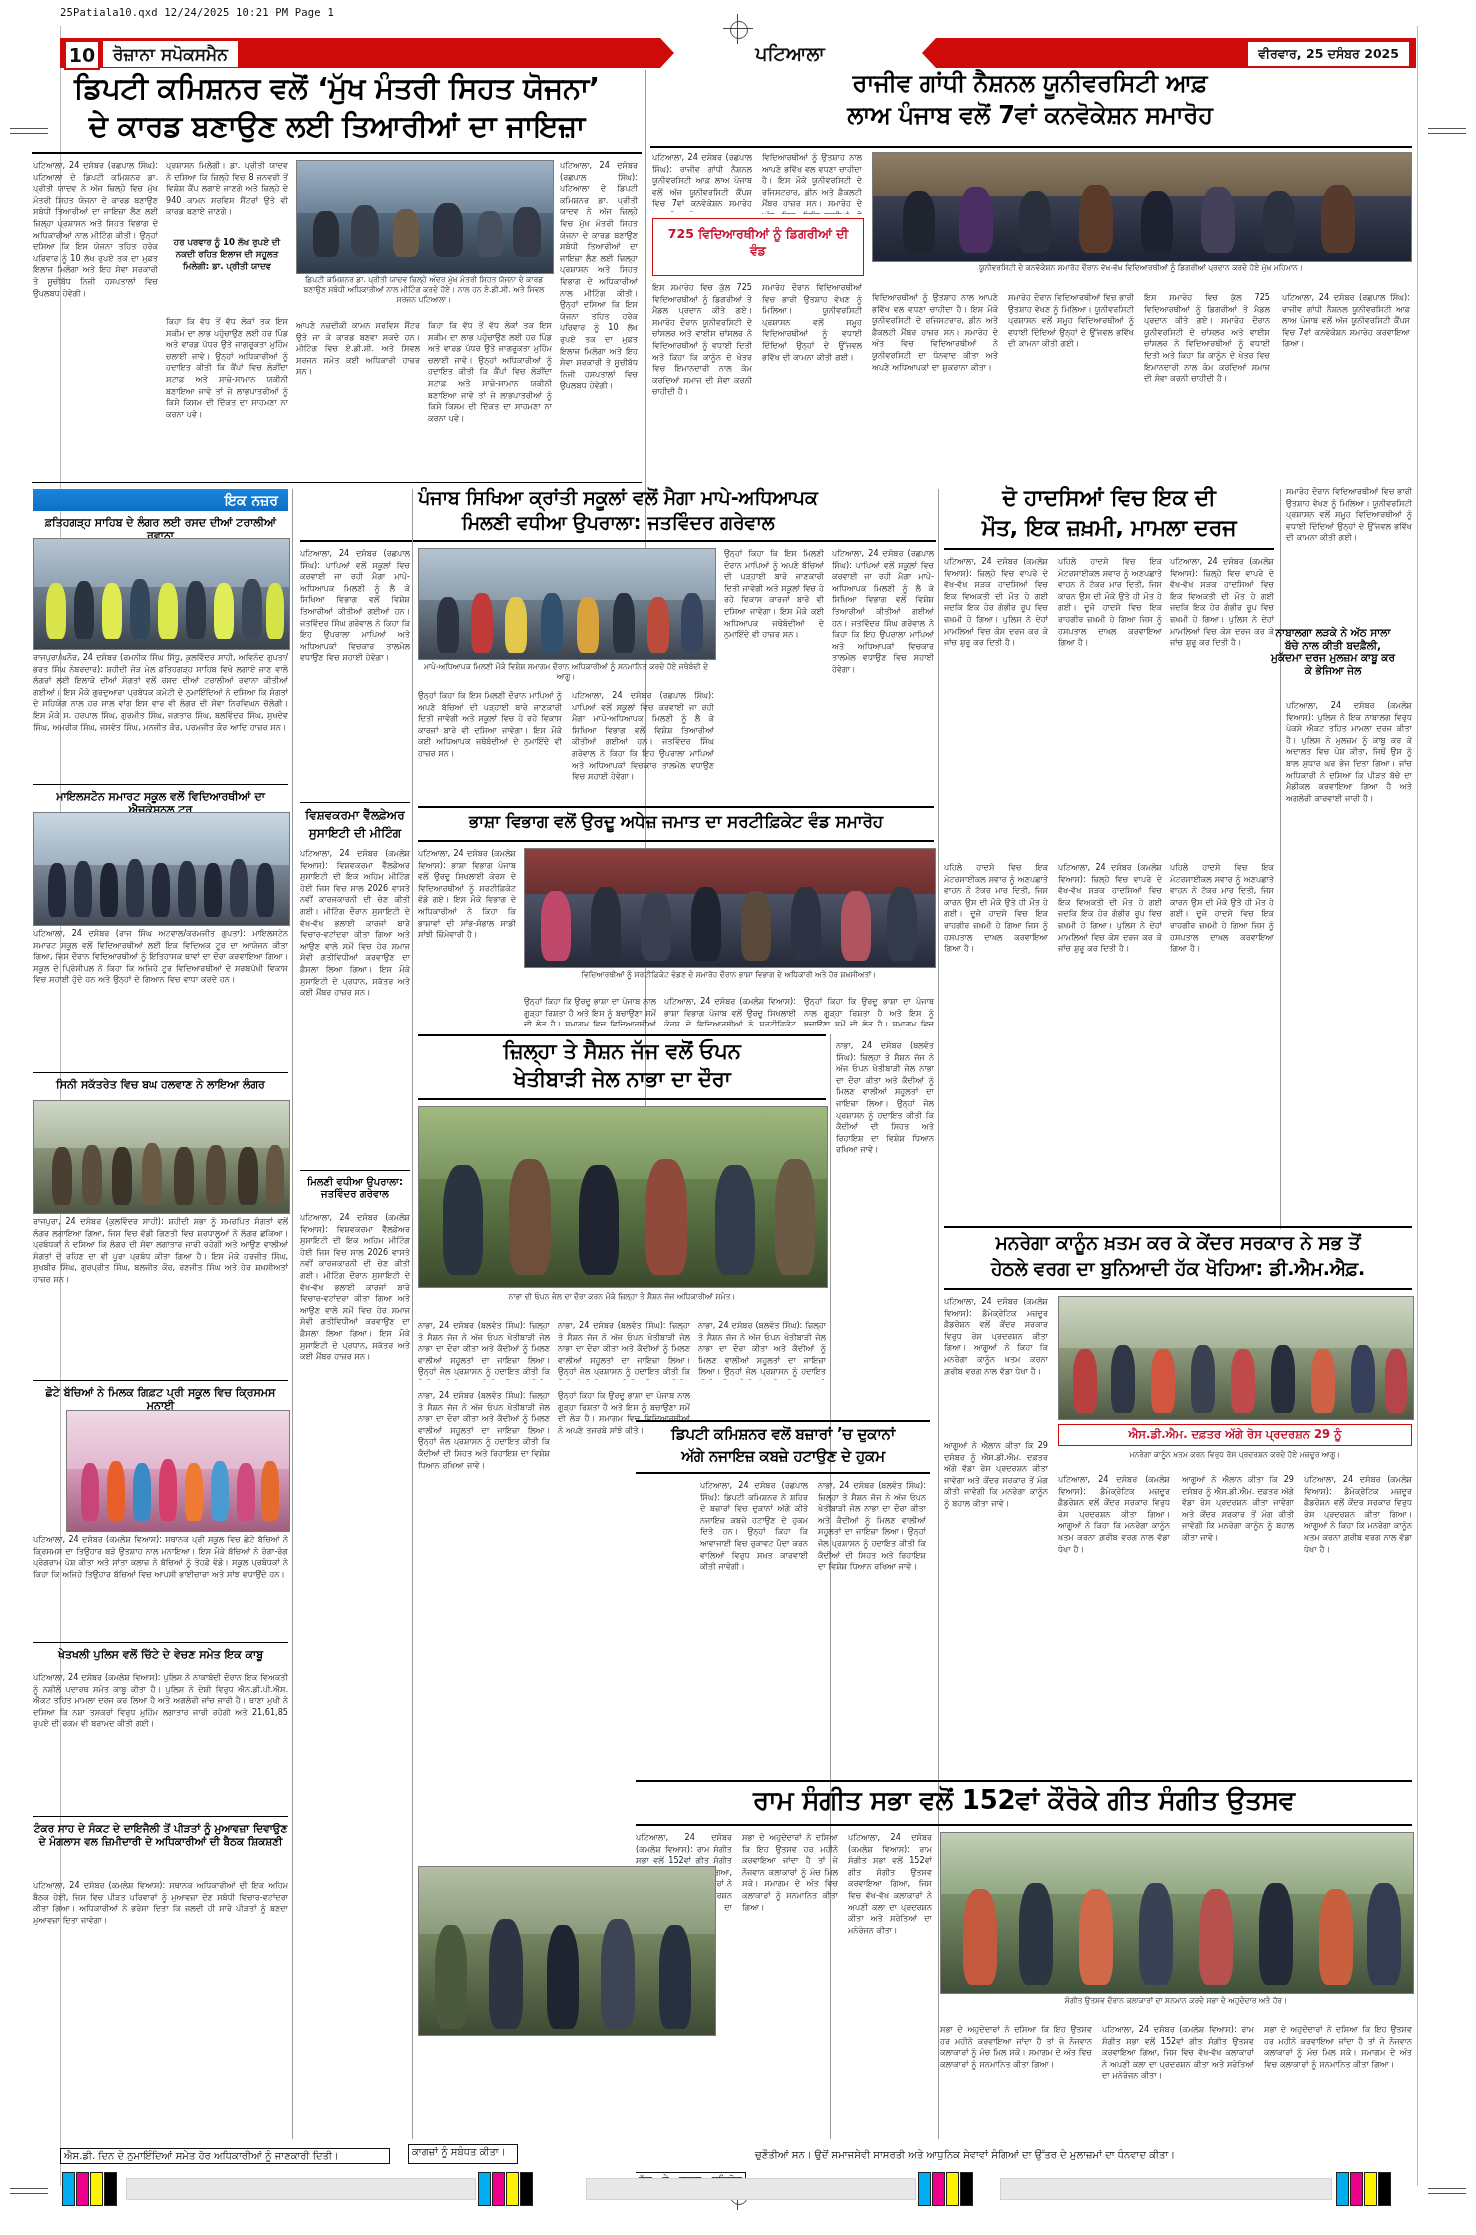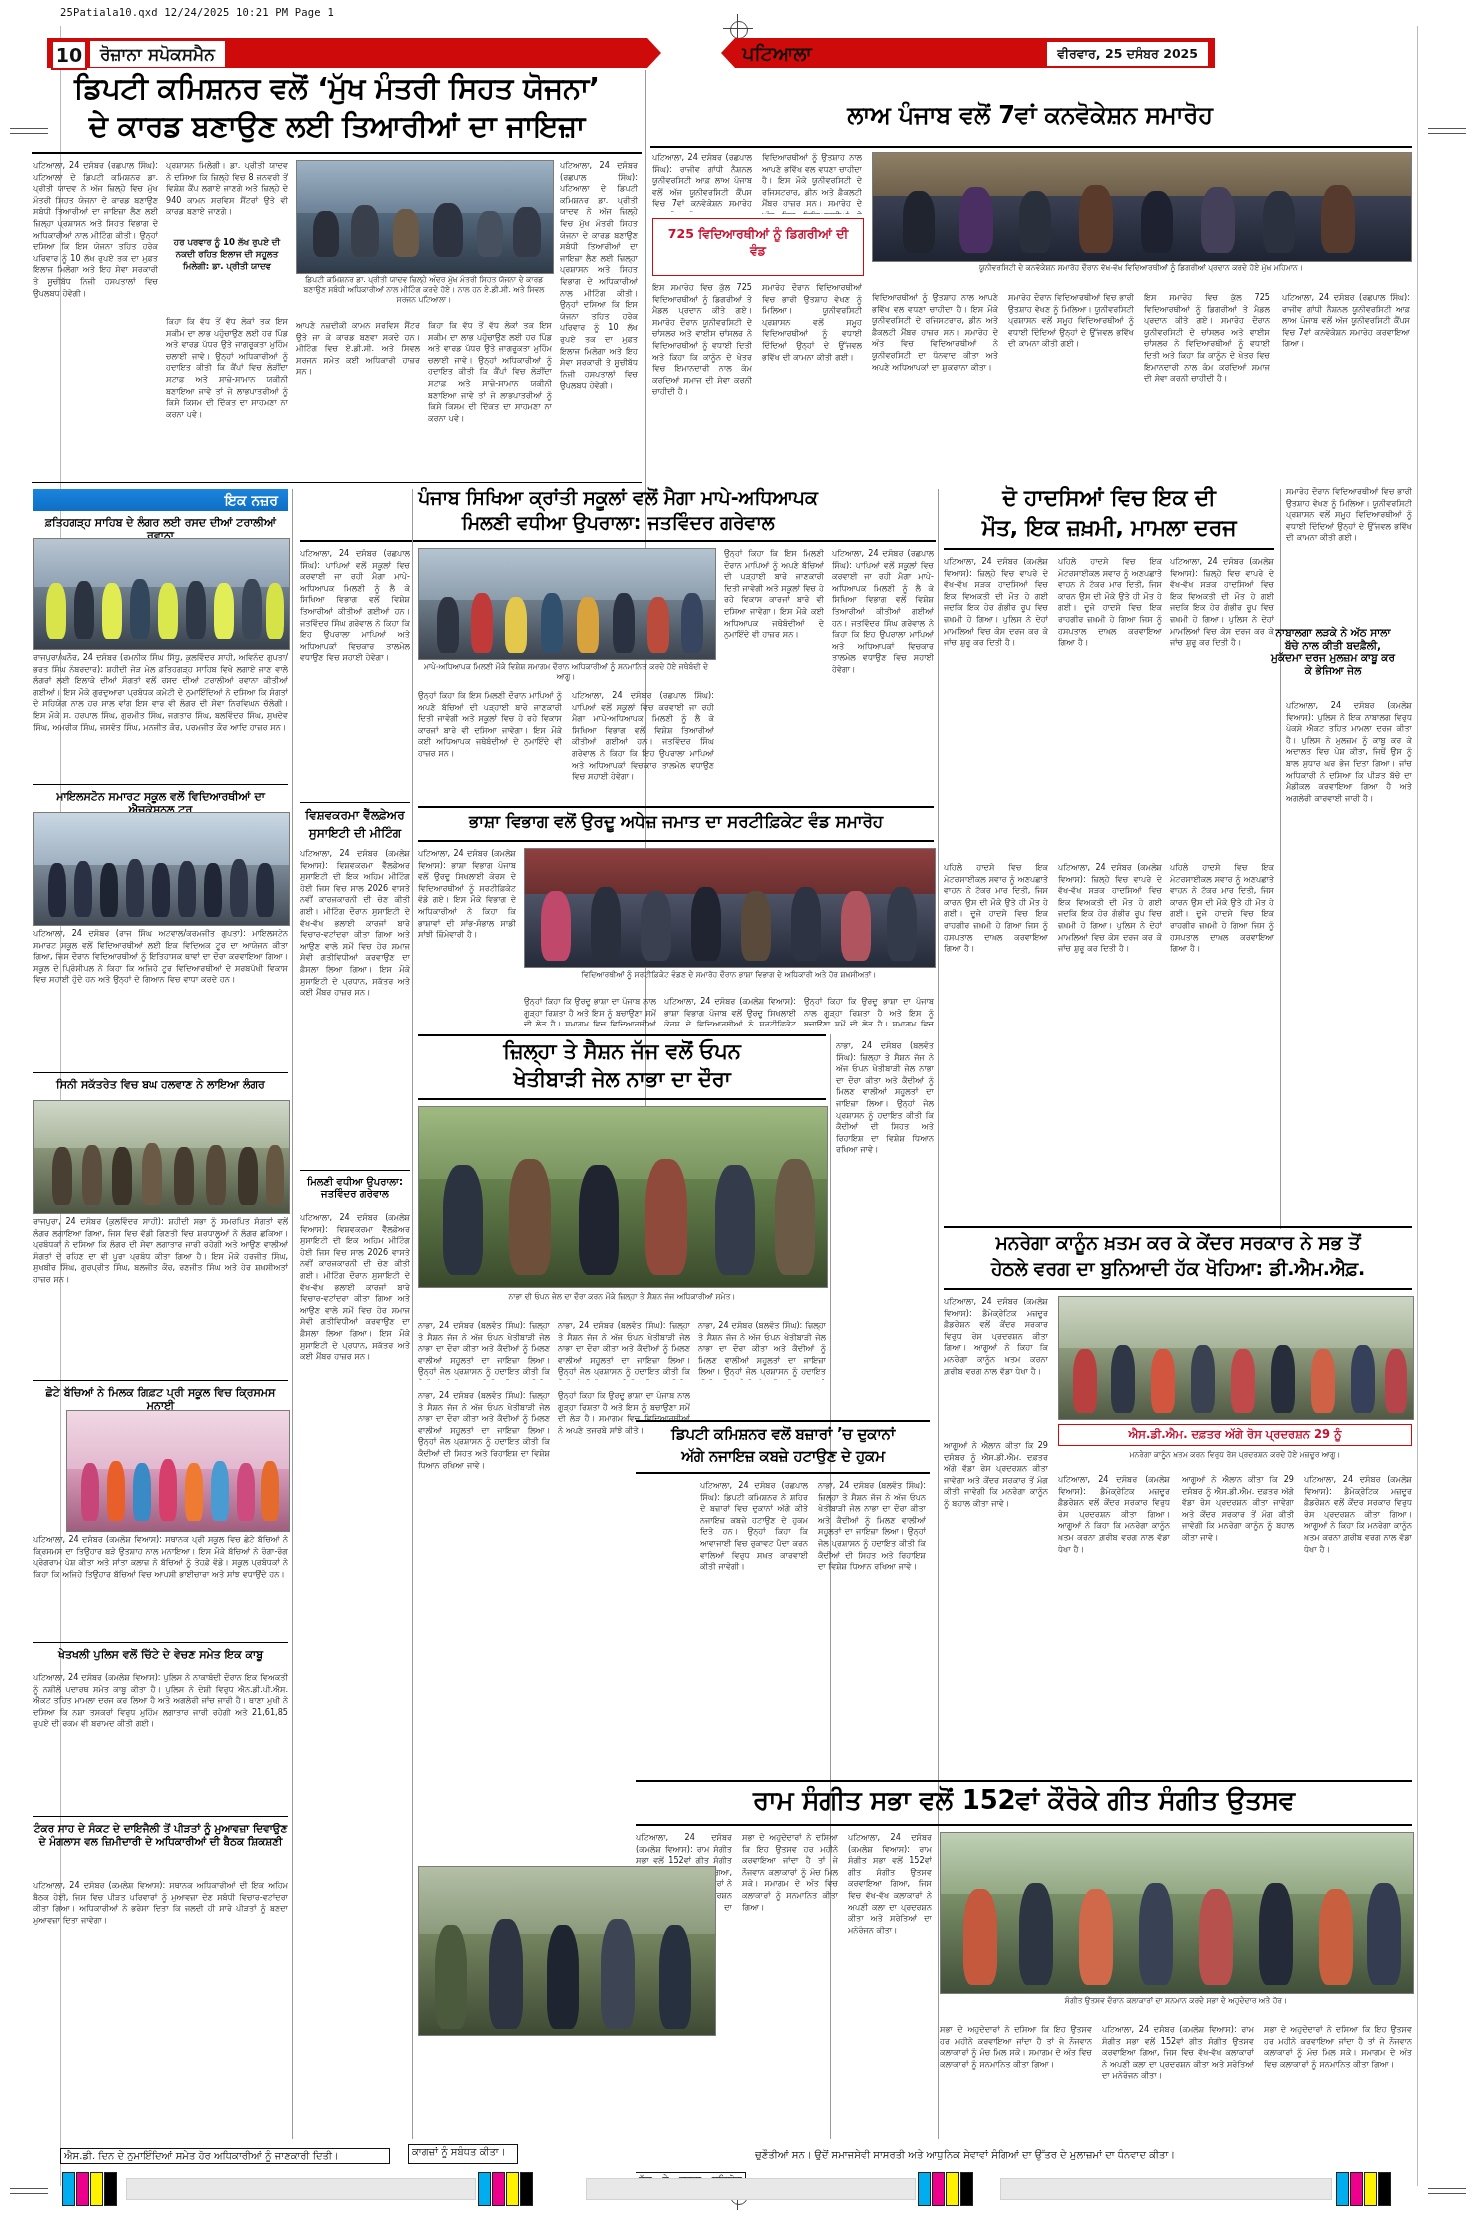--- a/index.html
+++ b/index.html
@@ -12,21 +12,21 @@
   
   .cropmark{position:absolute;background:#555;}
   .regmark{position:absolute;width:30px;height:30px;}
   .regmark:before{content:"";position:absolute;left:14px;top:0;width:1px;height:30px;background:#444;}
   .regmark:after{content:"";position:absolute;top:14px;left:0;height:1px;width:30px;background:#444;}
   .regcircle{position:absolute;left:7px;top:7px;width:16px;height:16px;border:1px solid #444;border-radius:50%;}
 
   .sheet{position:absolute;left:60px;top:26px;width:1356px;height:2160px;border-left:1px solid #bbb;border-right:1px solid #bbb;}
 
   
-  .masthead{position:absolute;left:47px;top:38px;width:1168px;height:30px;}
+  .masthead{position:absolute;left:60px;top:38px;width:1356px;height:30px;}
   .mh-red-l{position:absolute;left:0;top:0;width:600px;height:30px;background:#cf0a0a;}
   .mh-red-l:after{content:"";position:absolute;right:-14px;top:0;border-top:15px solid transparent;border-bottom:15px solid transparent;border-left:14px solid #cf0a0a;}
   .mh-red-r{position:absolute;right:0;top:0;width:480px;height:30px;background:#cf0a0a;}
   .mh-red-r:after{content:"";position:absolute;left:-14px;top:0;border-top:15px solid transparent;border-bottom:15px solid transparent;border-right:14px solid #cf0a0a;}
   .pagenum{position:absolute;left:4px;top:2px;width:32px;height:26px;background:#fff;border:2px solid #cf0a0a;color:#111;font-weight:bold;font-size:19px;line-height:26px;text-align:center;}
   .papername{position:absolute;left:42px;top:2px;height:26px;padding:0 10px;background:#fff;border:1px solid #cf0a0a;color:#111;font-weight:bold;font-size:17px;line-height:26px;white-space:nowrap;}
   .sectiontitle{position:absolute;left:600px;top:0;width:260px;height:30px;text-align:center;line-height:30px;font-size:19px;font-weight:bold;color:#111;}
   .dateplate{position:absolute;right:6px;top:3px;height:24px;padding:0 10px;background:#fff;border:1px solid #cf0a0a;color:#111;font-weight:bold;font-size:12.5px;line-height:24px;white-space:nowrap;}
 
   
@@ -88,20 +88,21 @@
     <div class="mh-red-r"></div>
     <div class="pagenum">10</div>
     <div class="papername">ਰੋਜ਼ਾਨਾ ਸਪੋਕਸਮੈਨ</div>
     <div class="sectiontitle">ਪਟਿਆਲਾ</div>
     <div class="dateplate">ਵੀਰਵਾਰ, 25 ਦਸੰਬਰ 2025</div>
   </div>
 
   <div class="hl" style="left:32px;top:110px;width:610px;font-size:29px;">ਦੇ ਕਾਰਡ ਬਣਾਉਣ ਲਈ ਤਿਆਰੀਆਂ ਦਾ ਜਾਇਜ਼ਾ</div>
   <div class="hl" style="left:32px;top:72px;width:610px;font-size:29px;">ਡਿਪਟੀ ਕਮਿਸ਼ਨਰ ਵਲੋਂ ‘ਮੁੱਖ ਮੰਤਰੀ ਸਿਹਤ ਯੋਜਨਾ’</div>
 
+  <div class="hl" style="left:650px;top:70px;width:760px;font-size:24px;">ਰਾਜੀਵ ਗਾਂਧੀ ਨੈਸ਼ਨਲ ਯੂਨੀਵਰਸਿਟੀ ਆਫ਼</div>
   <div class="hl" style="left:650px;top:102px;width:760px;font-size:24px;">ਲਾਅ ਪੰਜਾਬ ਵਲੋਂ 7ਵਾਂ ਕਨਵੋਕੇਸ਼ਨ ਸਮਾਰੋਹ</div>
 
   <div class="rule2" style="left:32px;top:152px;width:610px;"></div>
   <div class="rule2" style="left:650px;top:146px;width:762px;"></div>
   <div class="vrule" style="left:645px;top:70px;height:1068px;"></div>
 
   <div class="body-col" style="left:33px;top:160px;width:125px;height:320px;">ਪਟਿਆਲਾ, 24 ਦਸੰਬਰ (ਰਛਪਾਲ ਸਿੰਘ): ਪਟਿਆਲਾ ਦੇ ਡਿਪਟੀ ਕਮਿਸ਼ਨਰ ਡਾ. ਪ੍ਰੀਤੀ ਯਾਦਵ ਨੇ ਅੱਜ ਜ਼ਿਲ੍ਹੇ ਵਿਚ ਮੁੱਖ ਮੰਤਰੀ ਸਿਹਤ ਯੋਜਨਾ ਦੇ ਕਾਰਡ ਬਣਾਉਣ ਸਬੰਧੀ ਤਿਆਰੀਆਂ ਦਾ ਜਾਇਜ਼ਾ ਲੈਣ ਲਈ ਜ਼ਿਲ੍ਹਾ ਪ੍ਰਸ਼ਾਸਨ ਅਤੇ ਸਿਹਤ ਵਿਭਾਗ ਦੇ ਅਧਿਕਾਰੀਆਂ ਨਾਲ ਮੀਟਿੰਗ ਕੀਤੀ। ਉਨ੍ਹਾਂ ਦਸਿਆ ਕਿ ਇਸ ਯੋਜਨਾ ਤਹਿਤ ਹਰੇਕ ਪਰਿਵਾਰ ਨੂੰ 10 ਲੱਖ ਰੁਪਏ ਤਕ ਦਾ ਮੁਫ਼ਤ ਇਲਾਜ ਮਿਲੇਗਾ ਅਤੇ ਇਹ ਸੇਵਾ ਸਰਕਾਰੀ ਤੇ ਸੂਚੀਬੱਧ ਨਿਜੀ ਹਸਪਤਾਲਾਂ ਵਿਚ ਉਪਲਬਧ ਹੋਵੇਗੀ।</div>
   <div class="body-col" style="left:166px;top:160px;width:122px;height:72px;">ਪ੍ਰਸ਼ਾਸਨ ਮਿਲੇਗੀ। ਡਾ. ਪ੍ਰੀਤੀ ਯਾਦਵ ਨੇ ਦਸਿਆ ਕਿ ਜ਼ਿਲ੍ਹੇ ਵਿਚ 8 ਜਨਵਰੀ ਤੋਂ ਵਿਸ਼ੇਸ਼ ਕੈਂਪ ਲਗਾਏ ਜਾਣਗੇ ਅਤੇ ਜ਼ਿਲ੍ਹੇ ਦੇ 940 ਕਾਮਨ ਸਰਵਿਸ ਸੈਂਟਰਾਂ ਉਤੇ ਵੀ ਕਾਰਡ ਬਣਾਏ ਜਾਣਗੇ।</div>
   <div class="dropcapnote" style="left:166px;top:236px;width:122px;">ਹਰ ਪਰਵਾਰ ਨੂੰ 10 ਲੱਖ ਰੁਪਏ ਦੀ ਨਕਦੀ ਰਹਿਤ ਇਲਾਜ ਦੀ ਸਹੂਲਤ ਮਿਲੇਗੀ: ਡਾ. ਪ੍ਰੀਤੀ ਯਾਦਵ</div>
   <div class="body-col" style="left:166px;top:316px;width:122px;height:160px;">ਕਿਹਾ ਕਿ ਵੱਧ ਤੋਂ ਵੱਧ ਲੋਕਾਂ ਤਕ ਇਸ ਸਕੀਮ ਦਾ ਲਾਭ ਪਹੁੰਚਾਉਣ ਲਈ ਹਰ ਪਿੰਡ ਅਤੇ ਵਾਰਡ ਪੱਧਰ ਉਤੇ ਜਾਗਰੂਕਤਾ ਮੁਹਿੰਮ ਚਲਾਈ ਜਾਵੇ। ਉਨ੍ਹਾਂ ਅਧਿਕਾਰੀਆਂ ਨੂੰ ਹਦਾਇਤ ਕੀਤੀ ਕਿ ਕੈਂਪਾਂ ਵਿਚ ਲੋੜੀਂਦਾ ਸਟਾਫ਼ ਅਤੇ ਸਾਜ਼ੋ-ਸਾਮਾਨ ਯਕੀਨੀ ਬਣਾਇਆ ਜਾਵੇ ਤਾਂ ਜੋ ਲਾਭਪਾਤਰੀਆਂ ਨੂੰ ਕਿਸੇ ਕਿਸਮ ਦੀ ਦਿੱਕਤ ਦਾ ਸਾਹਮਣਾ ਨਾ ਕਰਨਾ ਪਵੇ।</div>

